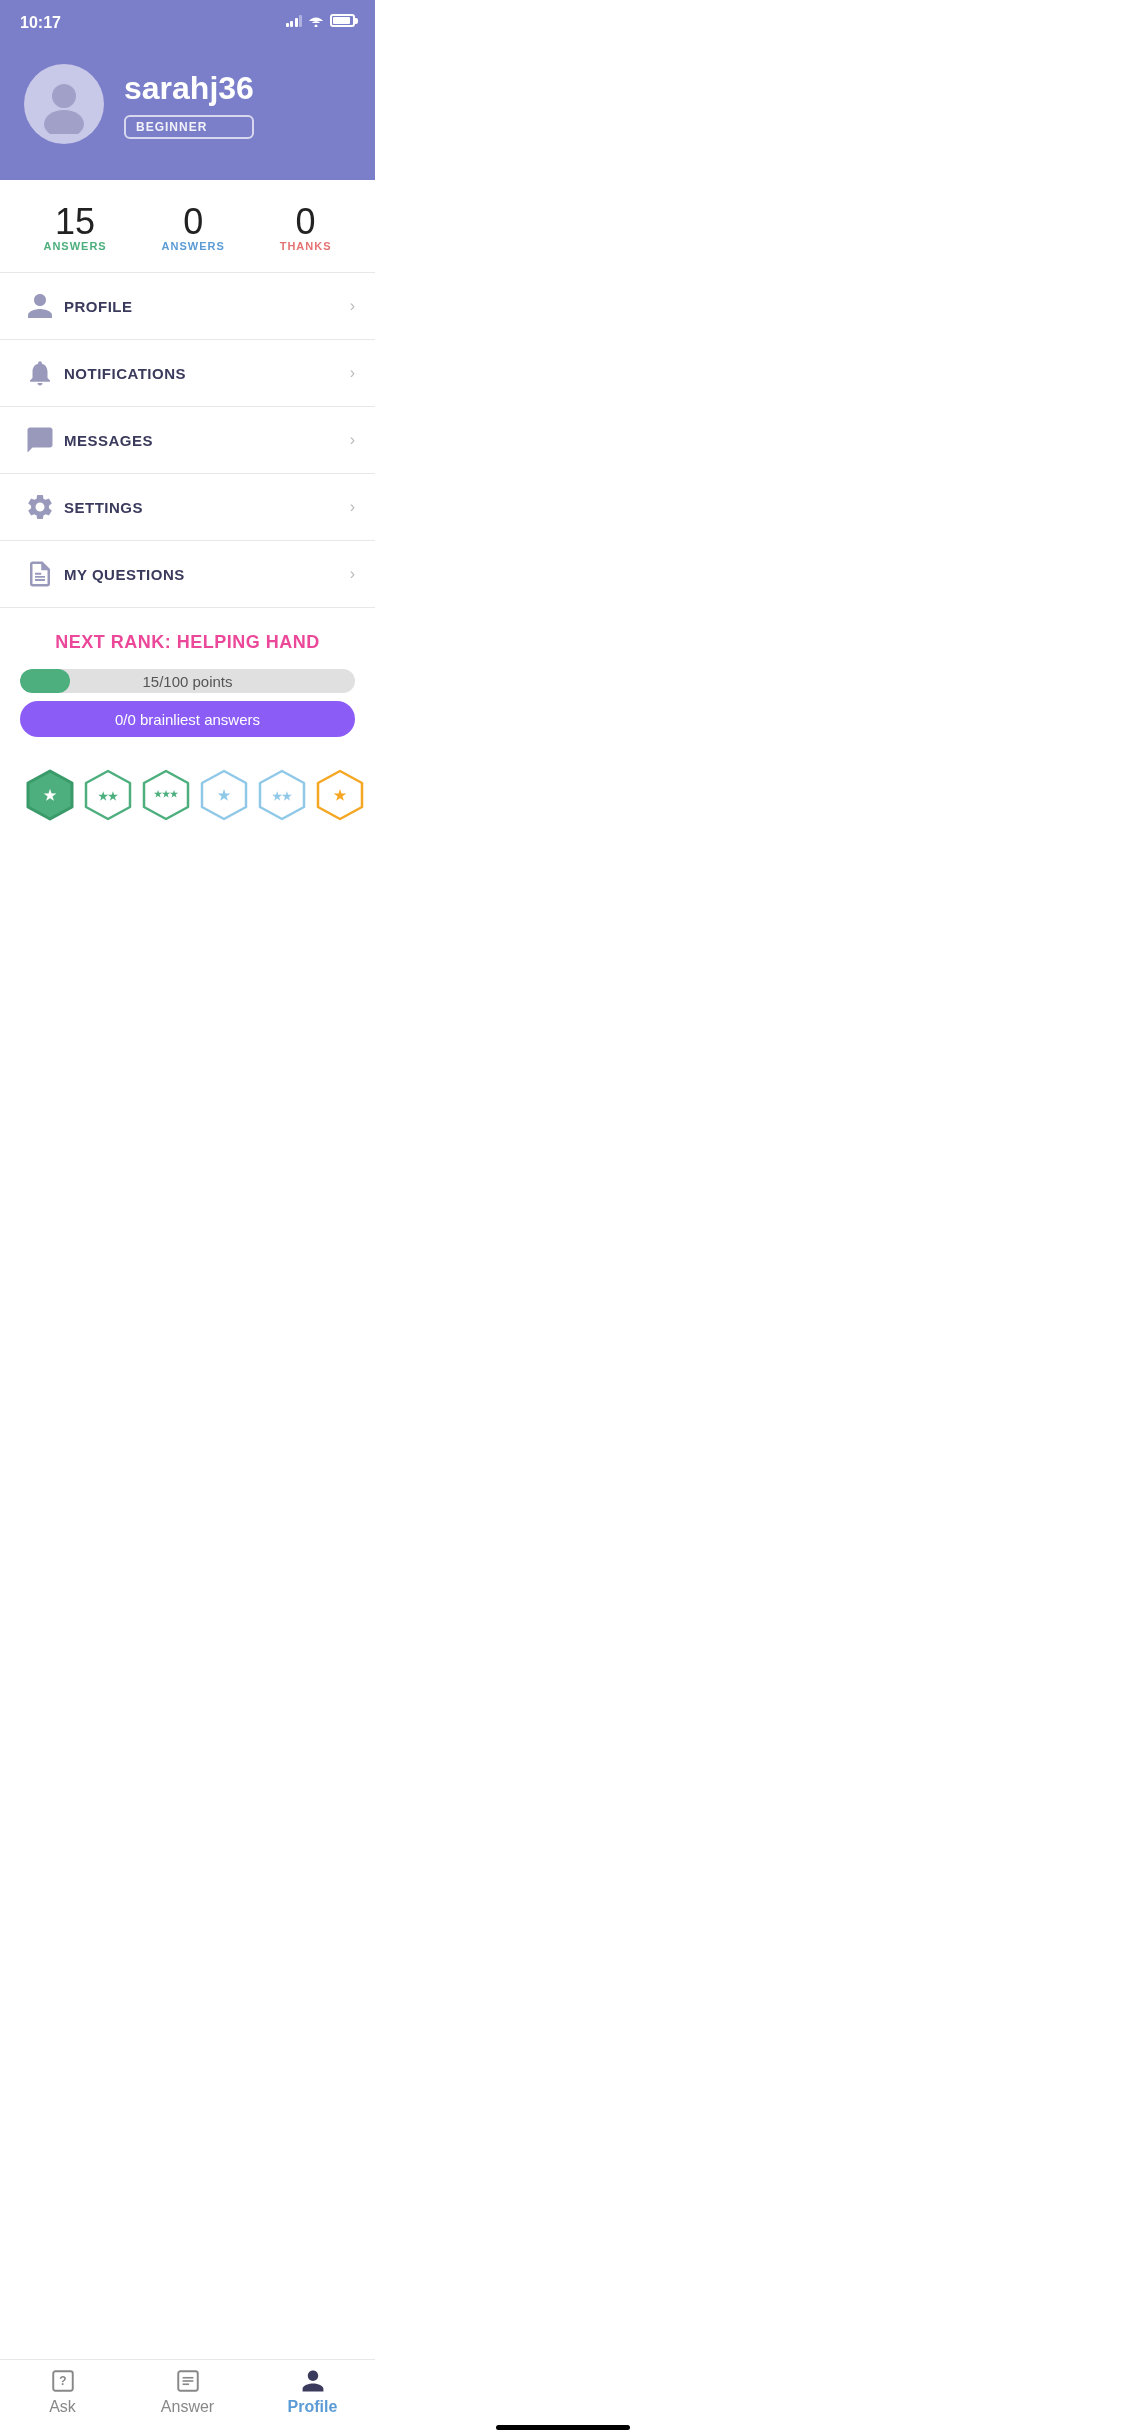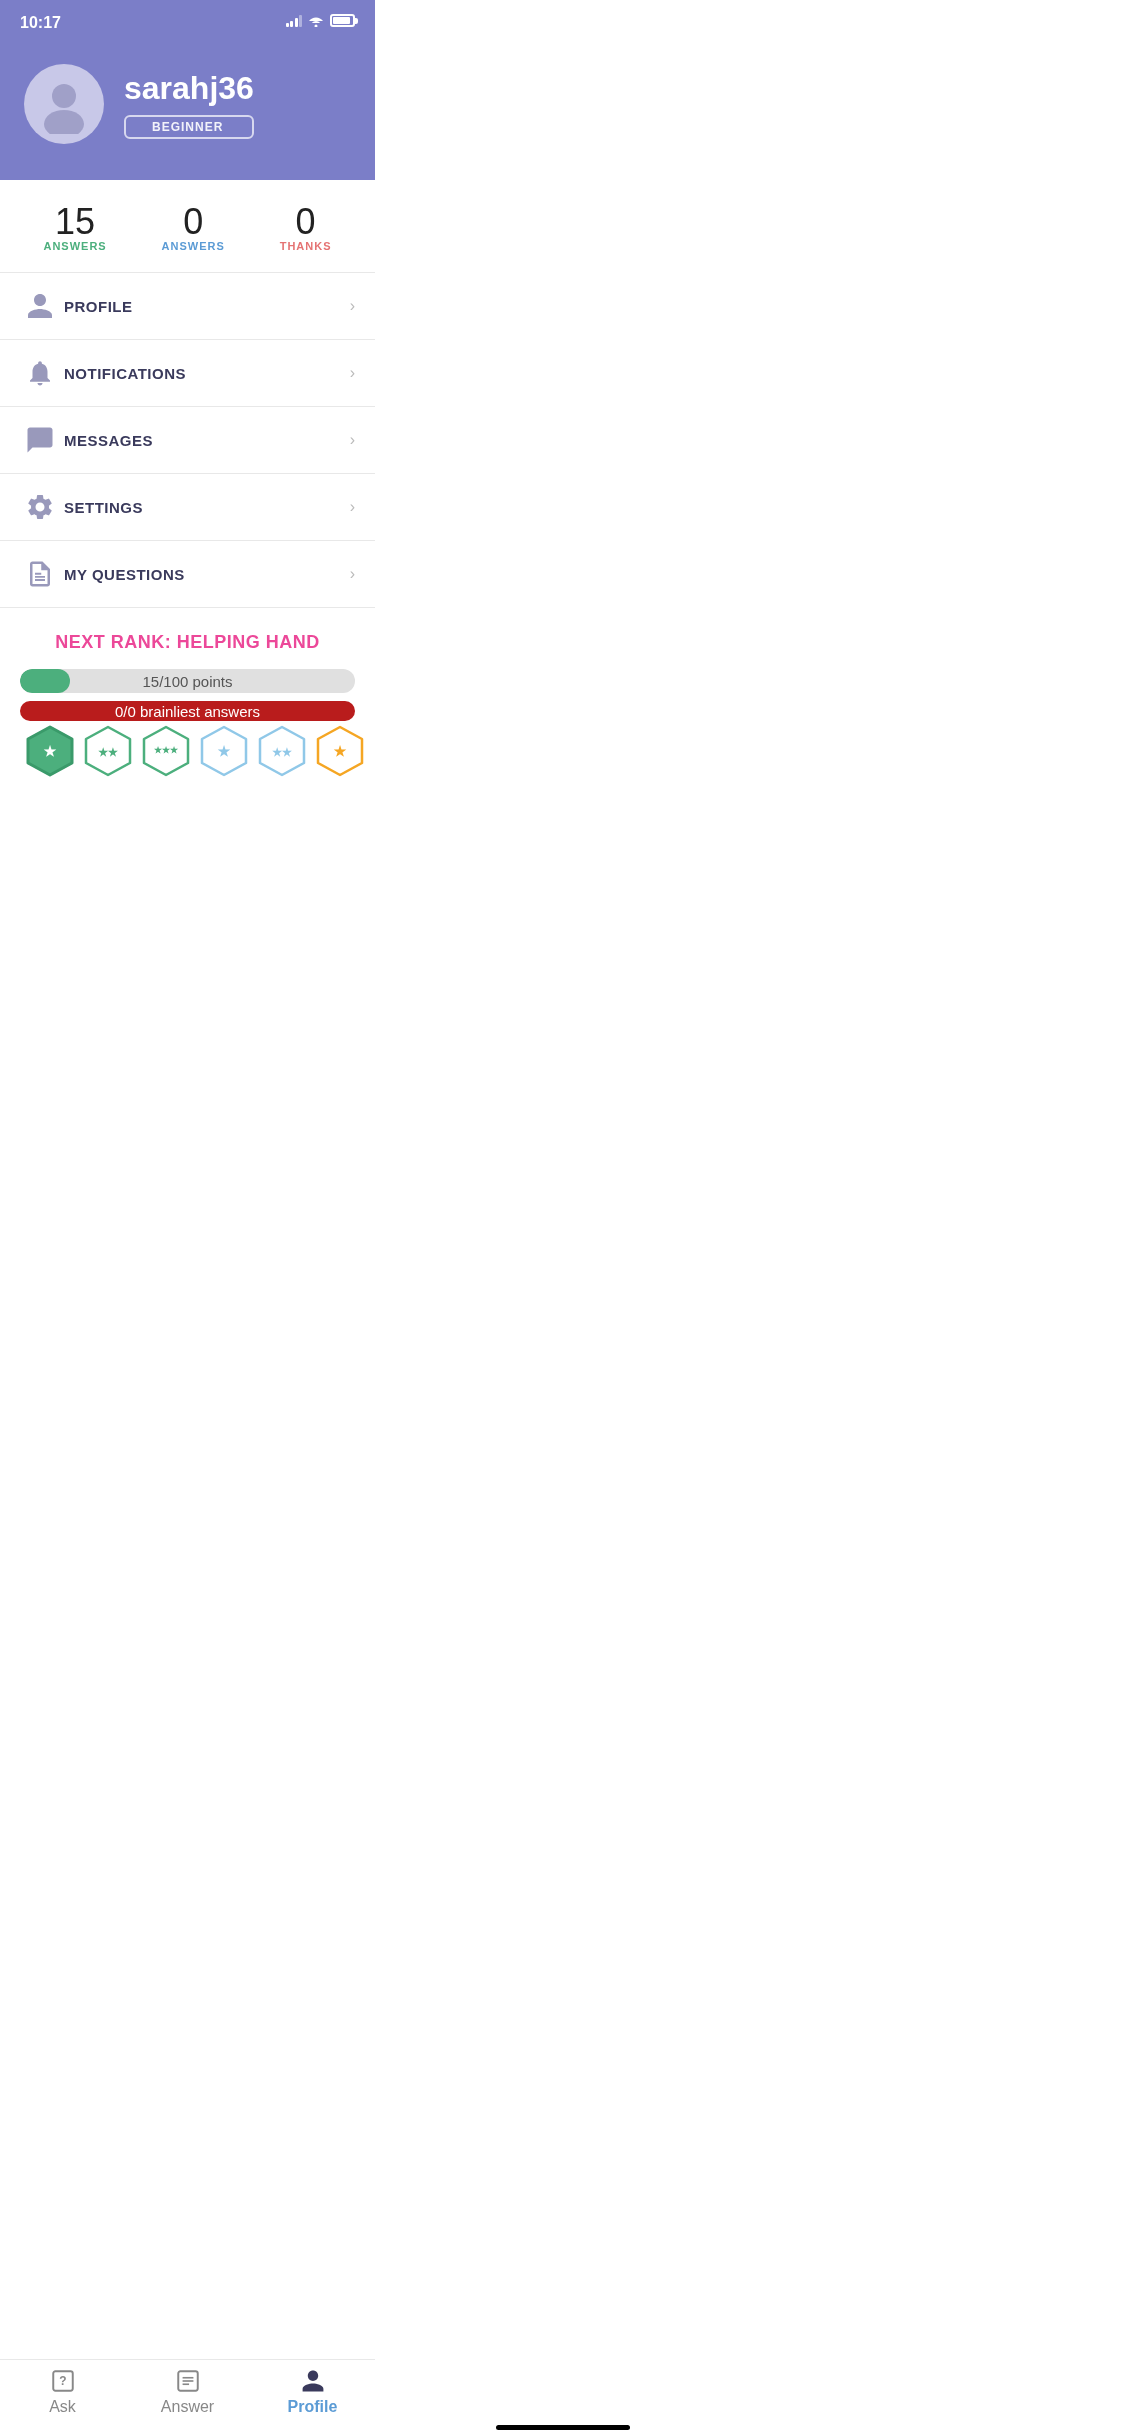--- a/index.html
+++ b/index.html
@@ -113,21 +113,21 @@
       font-weight: 600;
     }
     .rank-badge {
       display: inline-block;
       border: 2px solid rgba(255,255,255,0.7);
       border-radius: 6px;
       color: rgba(255,255,255,0.9);
       font-size: 12px;
       font-weight: 700;
       letter-spacing: 1px;
-      padding: 3px 26px;
+      padding: 3px 10px;
     }
 
     
     .stats-row {
       display: flex;
       justify-content: space-around;
       padding: 24px 16px 20px 16px;
       border-bottom: 1px solid #e8e8e8;
     }
     .stat-item {
@@ -220,27 +220,27 @@
       border-radius: 20px;
     }
     .progress-text {
       position: relative;
       z-index: 1;
       font-size: 15px;
       font-weight: 500;
       color: #555;
     }
     .brainliest-bar {
-      background: #b91c1c;
+      background: #8b5cf6;
       border-radius: 20px;
-      height: 20px;
+      height: 36px;
       display: flex;
       align-items: center;
       justify-content: center;
-      margin-bottom: 4px;
+      margin-bottom: 32px;
     }
     .brainliest-text {
       color: #fff;
       font-size: 15px;
       font-weight: 500;
     }
 
     
     .badge-row {
       display: flex;

